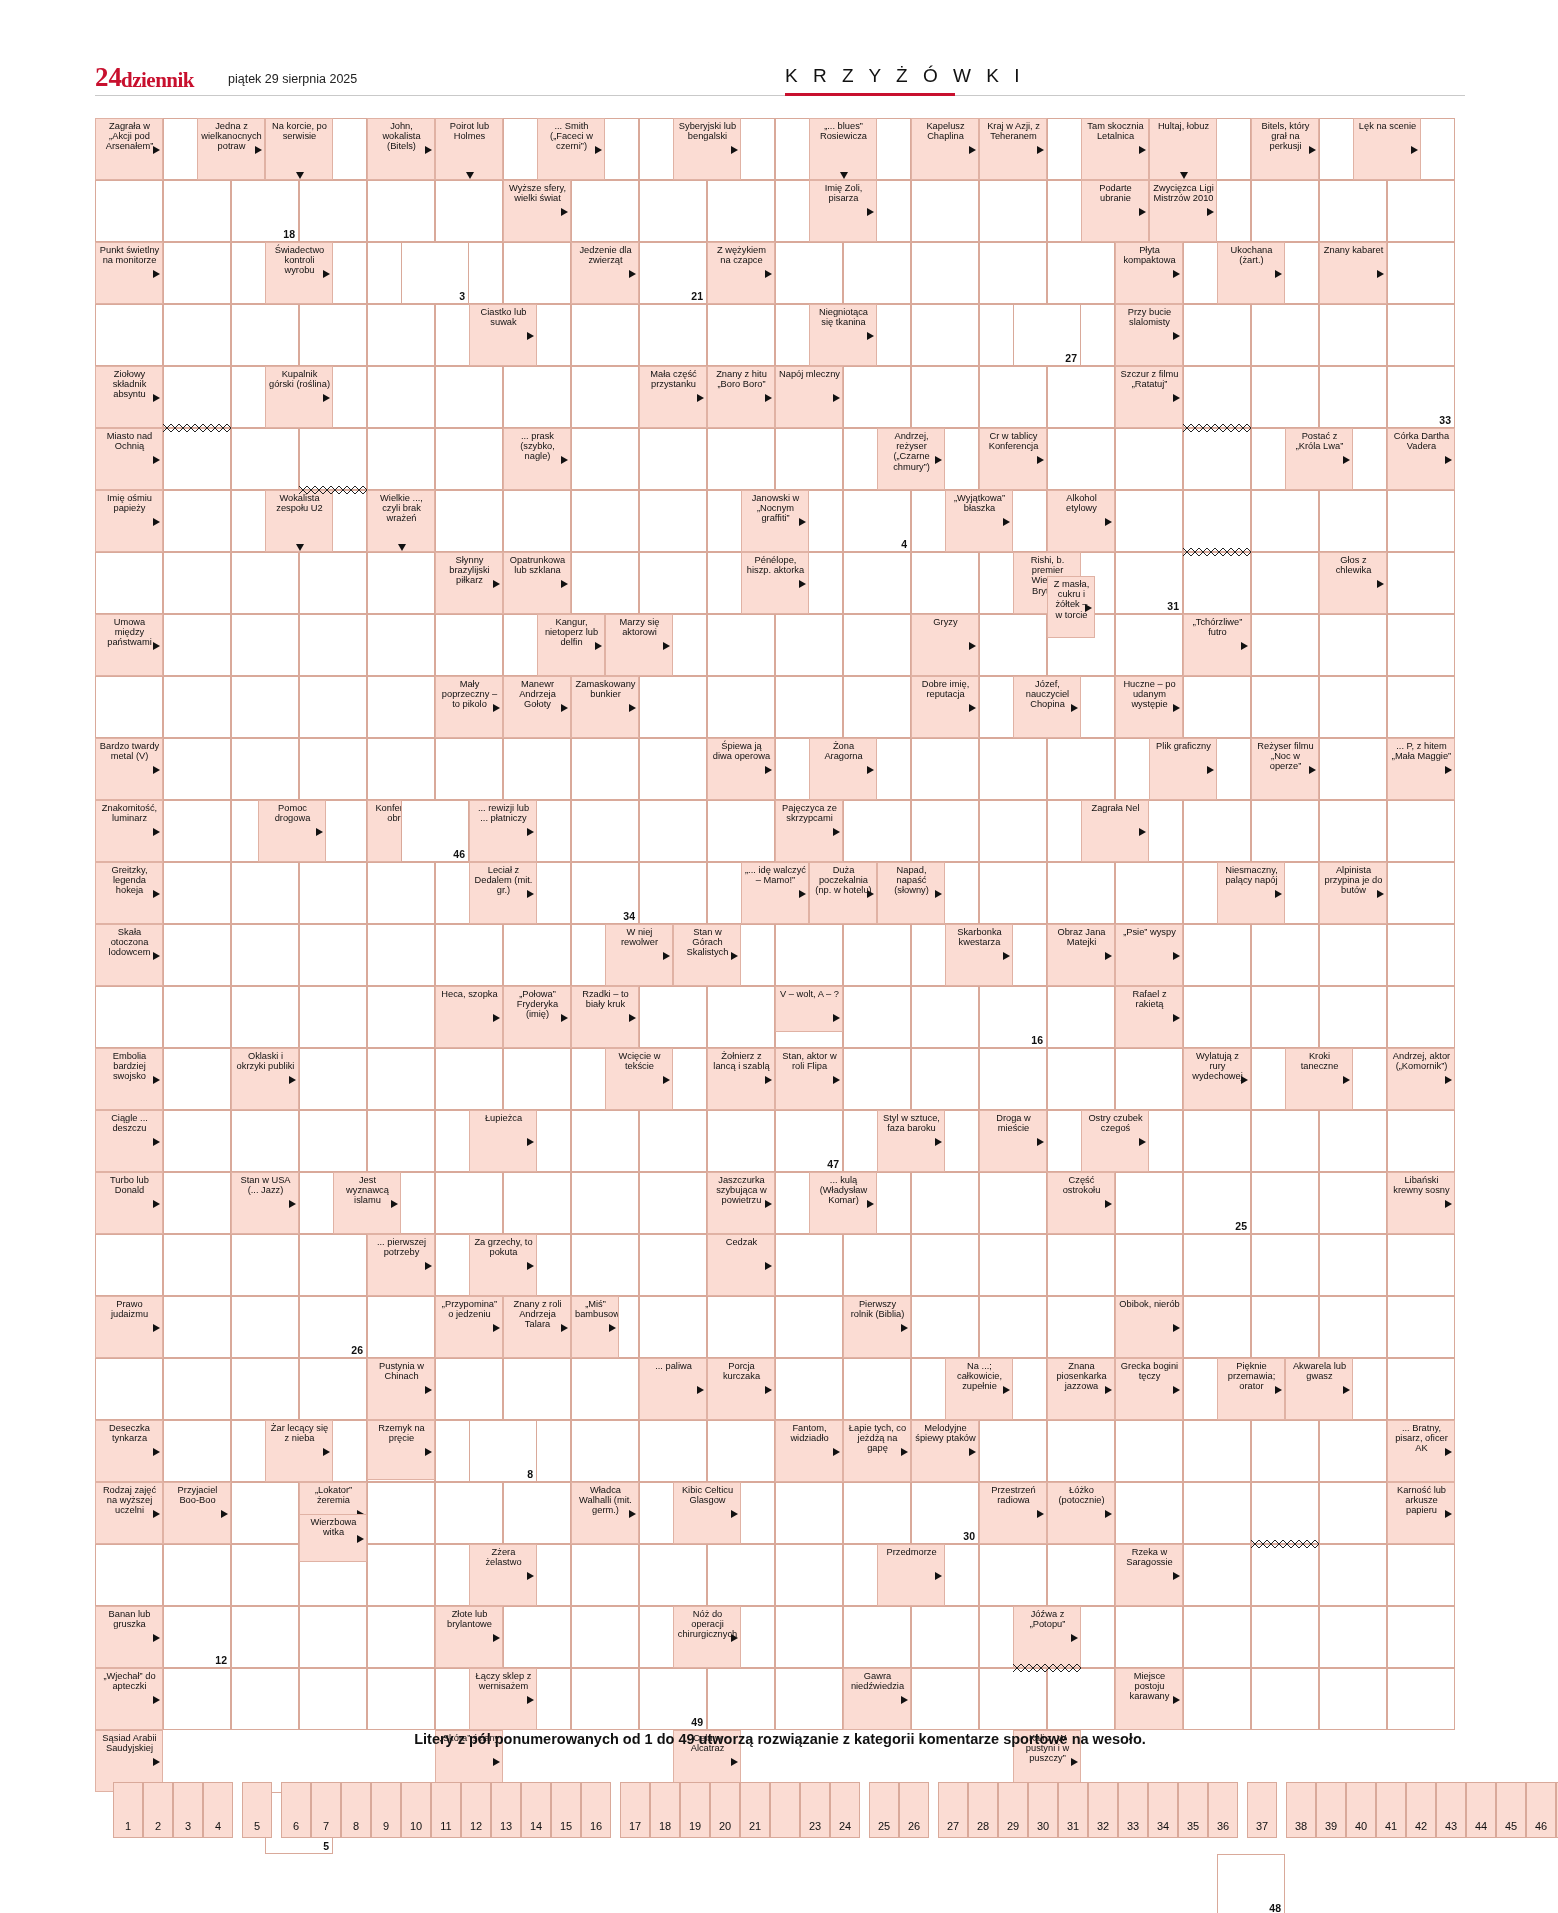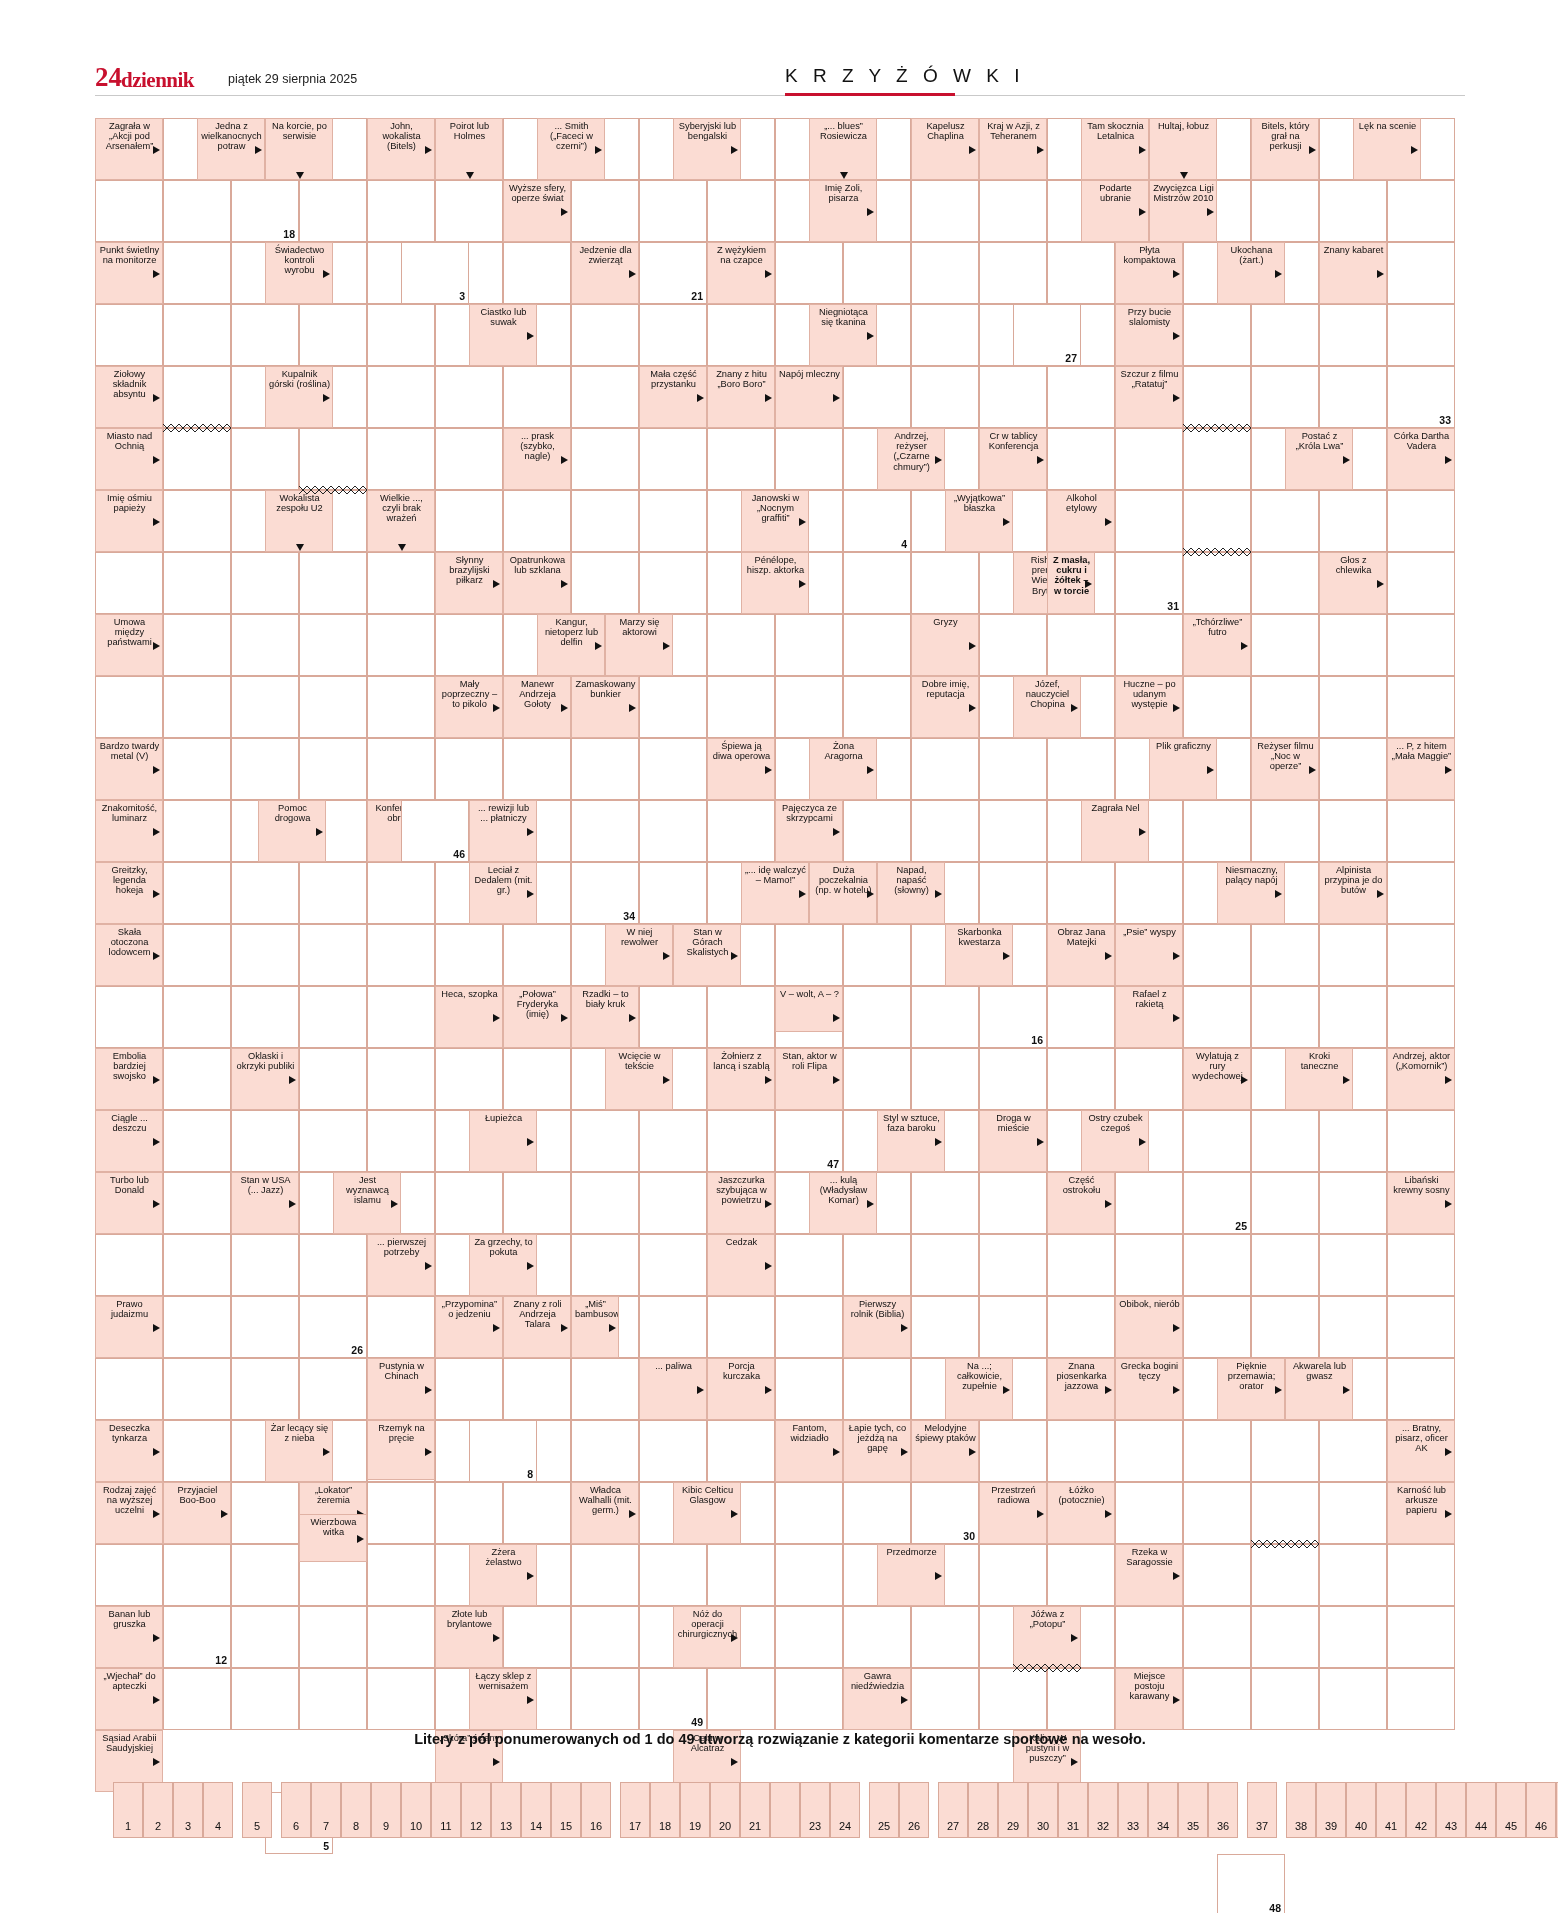--- a/index.html
+++ b/index.html
@@ -579,21 +579,21 @@
       <div class="cell clue" style="left: 340px; top: 0px; width: 68px; height: 62px;"><span>Poirot lub Holmes</span><i class="arr arr-d" style="left: 30px; top: 53px;"></i></div>
       <div class="cell clue" style="left: 442px; top: 0px; width: 68px; height: 62px;"><span>... Smith („Faceci w czerni”)</span><i class="arr arr-r" style="right: 2px; top: 27px;"></i></div>
       <div class="cell clue" style="left: 578px; top: 0px; width: 68px; height: 62px;"><span>Syberyjski lub bengalski</span><i class="arr arr-r" style="right: 2px; top: 27px;"></i></div>
       <div class="cell clue" style="left: 714px; top: 0px; width: 68px; height: 62px;"><span>„... blues” Rosiewicza</span><i class="arr arr-d" style="left: 30px; top: 53px;"></i></div>
       <div class="cell clue" style="left: 816px; top: 0px; width: 68px; height: 62px;"><span>Kapelusz Chaplina</span><i class="arr arr-r" style="right: 2px; top: 27px;"></i></div>
       <div class="cell clue" style="left: 884px; top: 0px; width: 68px; height: 62px;"><span>Kraj w Azji, z Teheranem</span><i class="arr arr-r" style="right: 2px; top: 27px;"></i></div>
       <div class="cell clue" style="left: 986px; top: 0px; width: 68px; height: 62px;"><span>Tam skocznia Letalnica</span><i class="arr arr-r" style="right: 2px; top: 27px;"></i></div>
       <div class="cell clue" style="left: 1054px; top: 0px; width: 68px; height: 62px;"><span>Hultaj, łobuz</span><i class="arr arr-d" style="left: 30px; top: 53px;"></i></div>
       <div class="cell clue" style="left: 1156px; top: 0px; width: 68px; height: 62px;"><span>Bitels, który grał na perkusji</span><i class="arr arr-r" style="right: 2px; top: 27px;"></i></div>
       <div class="cell clue" style="left: 1258px; top: 0px; width: 68px; height: 62px;"><span>Lęk na scenie</span><i class="arr arr-r" style="right: 2px; top: 27px;"></i></div>
-      <div class="cell clue" style="left: 408px; top: 62px; width: 68px; height: 62px;"><span>Wyższe sfery, operze świat</span><i class="arr arr-r" style="right: 2px; top: 27px;"></i></div>
+      <div class="cell clue" style="left: 408px; top: 62px; width: 68px; height: 62px;"><span>Wyższe sfery, wielki świat</span><i class="arr arr-r" style="right: 2px; top: 27px;"></i></div>
       <div class="cell clue" style="left: 714px; top: 62px; width: 68px; height: 62px;"><span>Imię Zoli, pisarza</span><i class="arr arr-r" style="right: 2px; top: 27px;"></i></div>
       <div class="cell clue" style="left: 986px; top: 62px; width: 68px; height: 62px;"><span>Podarte ubranie</span><i class="arr arr-r" style="right: 2px; top: 27px;"></i></div>
       <div class="cell clue" style="left: 1054px; top: 62px; width: 68px; height: 62px;"><span>Zwycięzca Ligi Mistrzów 2010</span><i class="arr arr-r" style="right: 2px; top: 27px;"></i></div>
       <div class="cell clue" style="left: 0px; top: 124px; width: 68px; height: 62px;"><span>Punkt świetlny na monitorze</span><i class="arr arr-r" style="right: 2px; top: 27px;"></i></div>
       <div class="cell clue" style="left: 170px; top: 124px; width: 68px; height: 62px;"><span>Świadectwo kontroli wyrobu</span><i class="arr arr-r" style="right: 2px; top: 27px;"></i></div>
       <div class="cell clue" style="left: 476px; top: 124px; width: 68px; height: 62px;"><span>Jedzenie dla zwierząt</span><i class="arr arr-r" style="right: 2px; top: 27px;"></i></div>
       <div class="cell clue" style="left: 612px; top: 124px; width: 68px; height: 62px;"><span>Z wężykiem na czapce</span><i class="arr arr-r" style="right: 2px; top: 27px;"></i></div>
       <div class="cell clue" style="left: 1020px; top: 124px; width: 68px; height: 62px;"><span>Płyta kompaktowa</span><i class="arr arr-r" style="right: 2px; top: 27px;"></i></div>
       <div class="cell clue" style="left: 1122px; top: 124px; width: 68px; height: 62px;"><span>Ukochana (żart.)</span><i class="arr arr-r" style="right: 2px; top: 27px;"></i></div>
       <div class="cell clue" style="left: 1224px; top: 124px; width: 68px; height: 62px;"><span>Znany kabaret</span><i class="arr arr-r" style="right: 2px; top: 27px;"></i></div>
@@ -616,21 +616,21 @@
       <div class="cell clue" style="left: 170px; top: 372px; width: 68px; height: 62px;"><span>Wokalista zespołu U2</span><i class="arr arr-d" style="left: 30px; top: 53px;"></i></div>
       <div class="cell clue" style="left: 272px; top: 372px; width: 68px; height: 62px;"><span>Wielkie ..., czyli brak wrażeń</span><i class="arr arr-d" style="left: 30px; top: 53px;"></i></div>
       <div class="cell clue" style="left: 646px; top: 372px; width: 68px; height: 62px;"><span>Janowski w „Nocnym graffiti”</span><i class="arr arr-r" style="right: 2px; top: 27px;"></i></div>
       <div class="cell clue" style="left: 748px; top: 372px; width: 68px; height: 62px;"><span>Szata liturgiczna księdza</span><i class="arr arr-r" style="right: 2px; top: 27px;"></i></div>
       <div class="cell clue" style="left: 850px; top: 372px; width: 68px; height: 62px;"><span>„Wyjątkowa” błaszka</span><i class="arr arr-r" style="right: 2px; top: 27px;"></i></div>
       <div class="cell clue" style="left: 952px; top: 372px; width: 68px; height: 62px;"><span>Alkohol etylowy</span><i class="arr arr-r" style="right: 2px; top: 27px;"></i></div>
       <div class="cell clue" style="left: 340px; top: 434px; width: 68px; height: 62px;"><span>Słynny brazylijski piłkarz</span><i class="arr arr-r" style="right: 2px; top: 27px;"></i></div>
       <div class="cell clue" style="left: 408px; top: 434px; width: 68px; height: 62px;"><span>Opatrunkowa lub szklana</span><i class="arr arr-r" style="right: 2px; top: 27px;"></i></div>
       <div class="cell clue" style="left: 646px; top: 434px; width: 68px; height: 62px;"><span>Pénélope, hiszp. aktorka</span><i class="arr arr-r" style="right: 2px; top: 27px;"></i></div>
       <div class="cell clue" style="left: 918px; top: 434px; width: 68px; height: 62px;"><span>Rishi, b. premier Wielkiej Brytanii</span><i class="arr arr-r" style="right: 2px; top: 27px;"></i></div>
-      <div class="cell clue" style="left: 952px; top: 434px; width: 48px; height: 62px; font-weight: bold;"><span>Z masła, cukru i żółtek – w torcie</span><i class="arr arr-r" style="right: 2px; top: 27px;"></i></div>
+      <div class="cell clue" style="left: 952px; top: 458px; width: 48px; height: 62px;"><span>Z masła, cukru i żółtek – w torcie</span><i class="arr arr-r" style="right: 2px; top: 27px;"></i></div>
       <div class="cell clue" style="left: 1224px; top: 434px; width: 68px; height: 62px;"><span>Głos z chlewika</span><i class="arr arr-r" style="right: 2px; top: 27px;"></i></div>
       <div class="cell clue" style="left: 0px; top: 496px; width: 68px; height: 62px;"><span>Umowa między państwami</span><i class="arr arr-r" style="right: 2px; top: 27px;"></i></div>
       <div class="cell clue" style="left: 442px; top: 496px; width: 68px; height: 62px;"><span>Kangur, nietoperz lub delfin</span><i class="arr arr-r" style="right: 2px; top: 27px;"></i></div>
       <div class="cell clue" style="left: 510px; top: 496px; width: 68px; height: 62px;"><span>Marzy się aktorowi</span><i class="arr arr-r" style="right: 2px; top: 27px;"></i></div>
       <div class="cell clue" style="left: 816px; top: 496px; width: 68px; height: 62px;"><span>Gryzy</span><i class="arr arr-r" style="right: 2px; top: 27px;"></i></div>
       <div class="cell clue" style="left: 1088px; top: 496px; width: 68px; height: 62px;"><span>„Tchórzliwe” futro</span><i class="arr arr-r" style="right: 2px; top: 27px;"></i></div>
       <div class="cell clue" style="left: 340px; top: 558px; width: 68px; height: 62px;"><span>Mały poprzeczny – to pikolo</span><i class="arr arr-r" style="right: 2px; top: 27px;"></i></div>
       <div class="cell clue" style="left: 408px; top: 558px; width: 68px; height: 62px;"><span>Manewr Andrzeja Gołoty</span><i class="arr arr-r" style="right: 2px; top: 27px;"></i></div>
       <div class="cell clue" style="left: 476px; top: 558px; width: 68px; height: 62px;"><span>Zamaskowany bunkier</span><i class="arr arr-r" style="right: 2px; top: 27px;"></i></div>
       <div class="cell clue" style="left: 816px; top: 558px; width: 68px; height: 62px;"><span>Dobre imię, reputacja</span><i class="arr arr-r" style="right: 2px; top: 27px;"></i></div>

